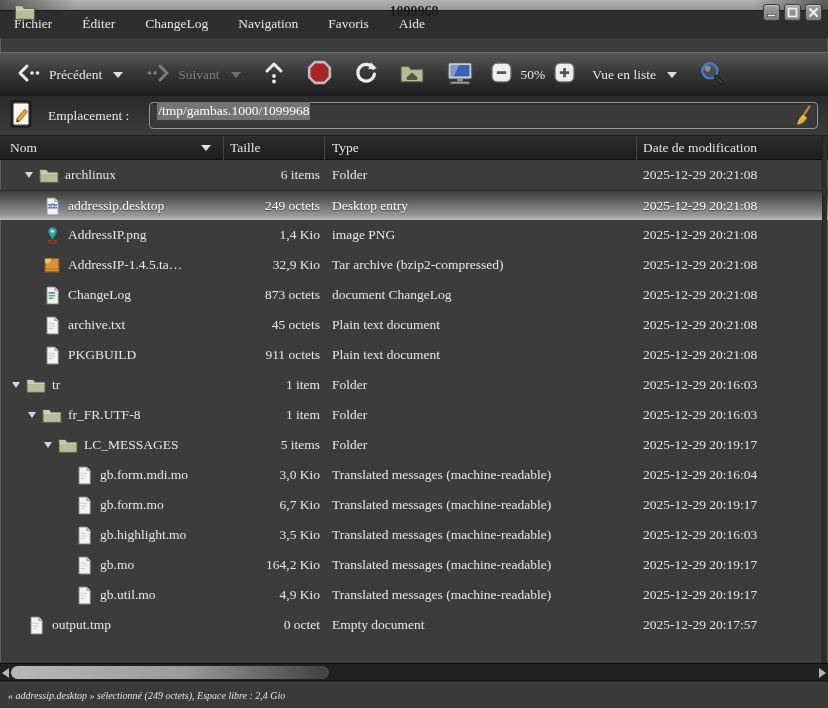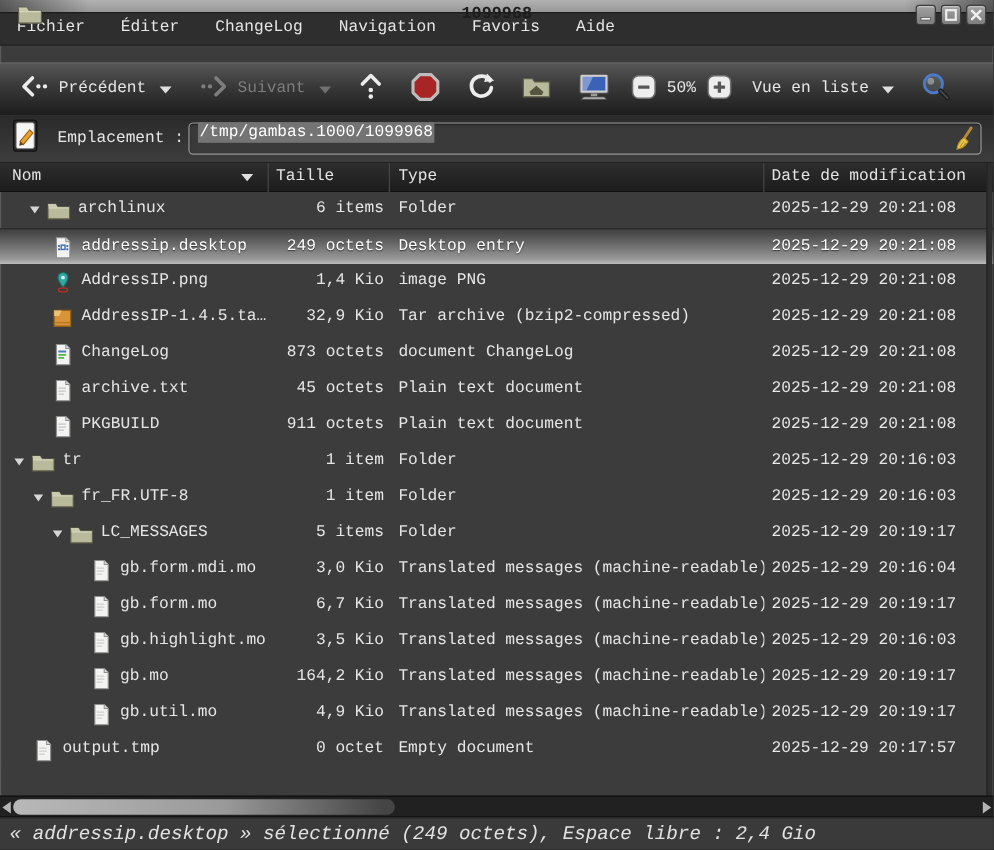--- a/index.html
+++ b/index.html
@@ -1,20 +1,20 @@
 <!DOCTYPE html>
 <html><head>
 <meta charset="utf-8">
 <style>
   html,body{margin:0;padding:0;background:#222;}
   *{box-sizing:border-box;}
   .window{
     position:relative;width:828px;height:708px;overflow:hidden;
     background:#3c3c3c;
-    font-family:Liberation Mono, monospace;
+    font-family:Liberation Serif, serif;
     font-size:13.5px;color:#e6e6e6;
     box-shadow: inset 0 0 0 1px #5a5a5a, 0 0 0 1px #000;
   }
   
   .titlebar{
     position:absolute;top:0;left:0;width:828px;height:24px;
     background:linear-gradient(#b2b2b2,#8f8f8f 55%,#7c7c7c);
   }
   .titlebar::after{
     content:"";position:absolute;inset:0;
@@ -55,21 +55,21 @@
   
   .locationbar{
     position:absolute;top:96px;left:0;width:828px;height:40px;
     background:linear-gradient(#2a2a2a,#3d3d3d);
     border-bottom:1px solid #1e1e1e;
     display:flex;align-items:center;
   }
   .loc-editicon{margin-left:8px;cursor:pointer;}
   .loc-label{margin-left:14px;white-space:nowrap;}
   .loc-input{
-    position:relative;margin-left:4px;margin-right:10px;flex:1;height:27px;
+    position:relative;margin-left:20px;margin-right:10px;flex:1;height:27px;
     background:#3a3a3a;border:1px solid #979797;border-radius:4px;
     display:flex;align-items:center;padding:0 28px 10px 7px;cursor:text;
     box-shadow:inset 0 1px 2px rgba(0,0,0,.45);
   }
   .loc-value{background:#747474;color:#fff;padding:1px 1px;white-space:nowrap;}
   .loc-broom{position:absolute;right:5px;top:2px;cursor:pointer;}
   
   .listhdr{
     position:absolute;top:136px;left:0;width:828px;height:24px;
     background:linear-gradient(#2d2d2d,#1d1d1d);
@@ -112,21 +112,21 @@
   .hthumb{
     position:absolute;left:11px;top:2px;width:318px;height:13px;border-radius:7px;
     background:linear-gradient(to right,#b8b8b8,#9a9a9a 55%,#454545 97%);
     cursor:grab;
   }
   
   .statusbar{
     position:absolute;top:681px;left:0;width:828px;height:27px;
     background:#3a3a3a;border-top:1px solid #262626;
     display:flex;align-items:center;padding-left:8px;
-    font-style:italic;font-size:16px;color:#e2e2e2;
+    font-style:italic;font-size:10px;color:#e2e2e2;
   }
 </style>
 </head>
 <body>
 
 <div class="window">
 
   <div class="titlebar">
     <span class="appicon"><svg width="22" height="18" viewBox="0 0 20 17">
           <path d="M1 3 h6.4 l1.6 2.4 H19 v10 H1 z" fill="#b9b99b" stroke="#5e5e4a" stroke-width="0.9"></path>

